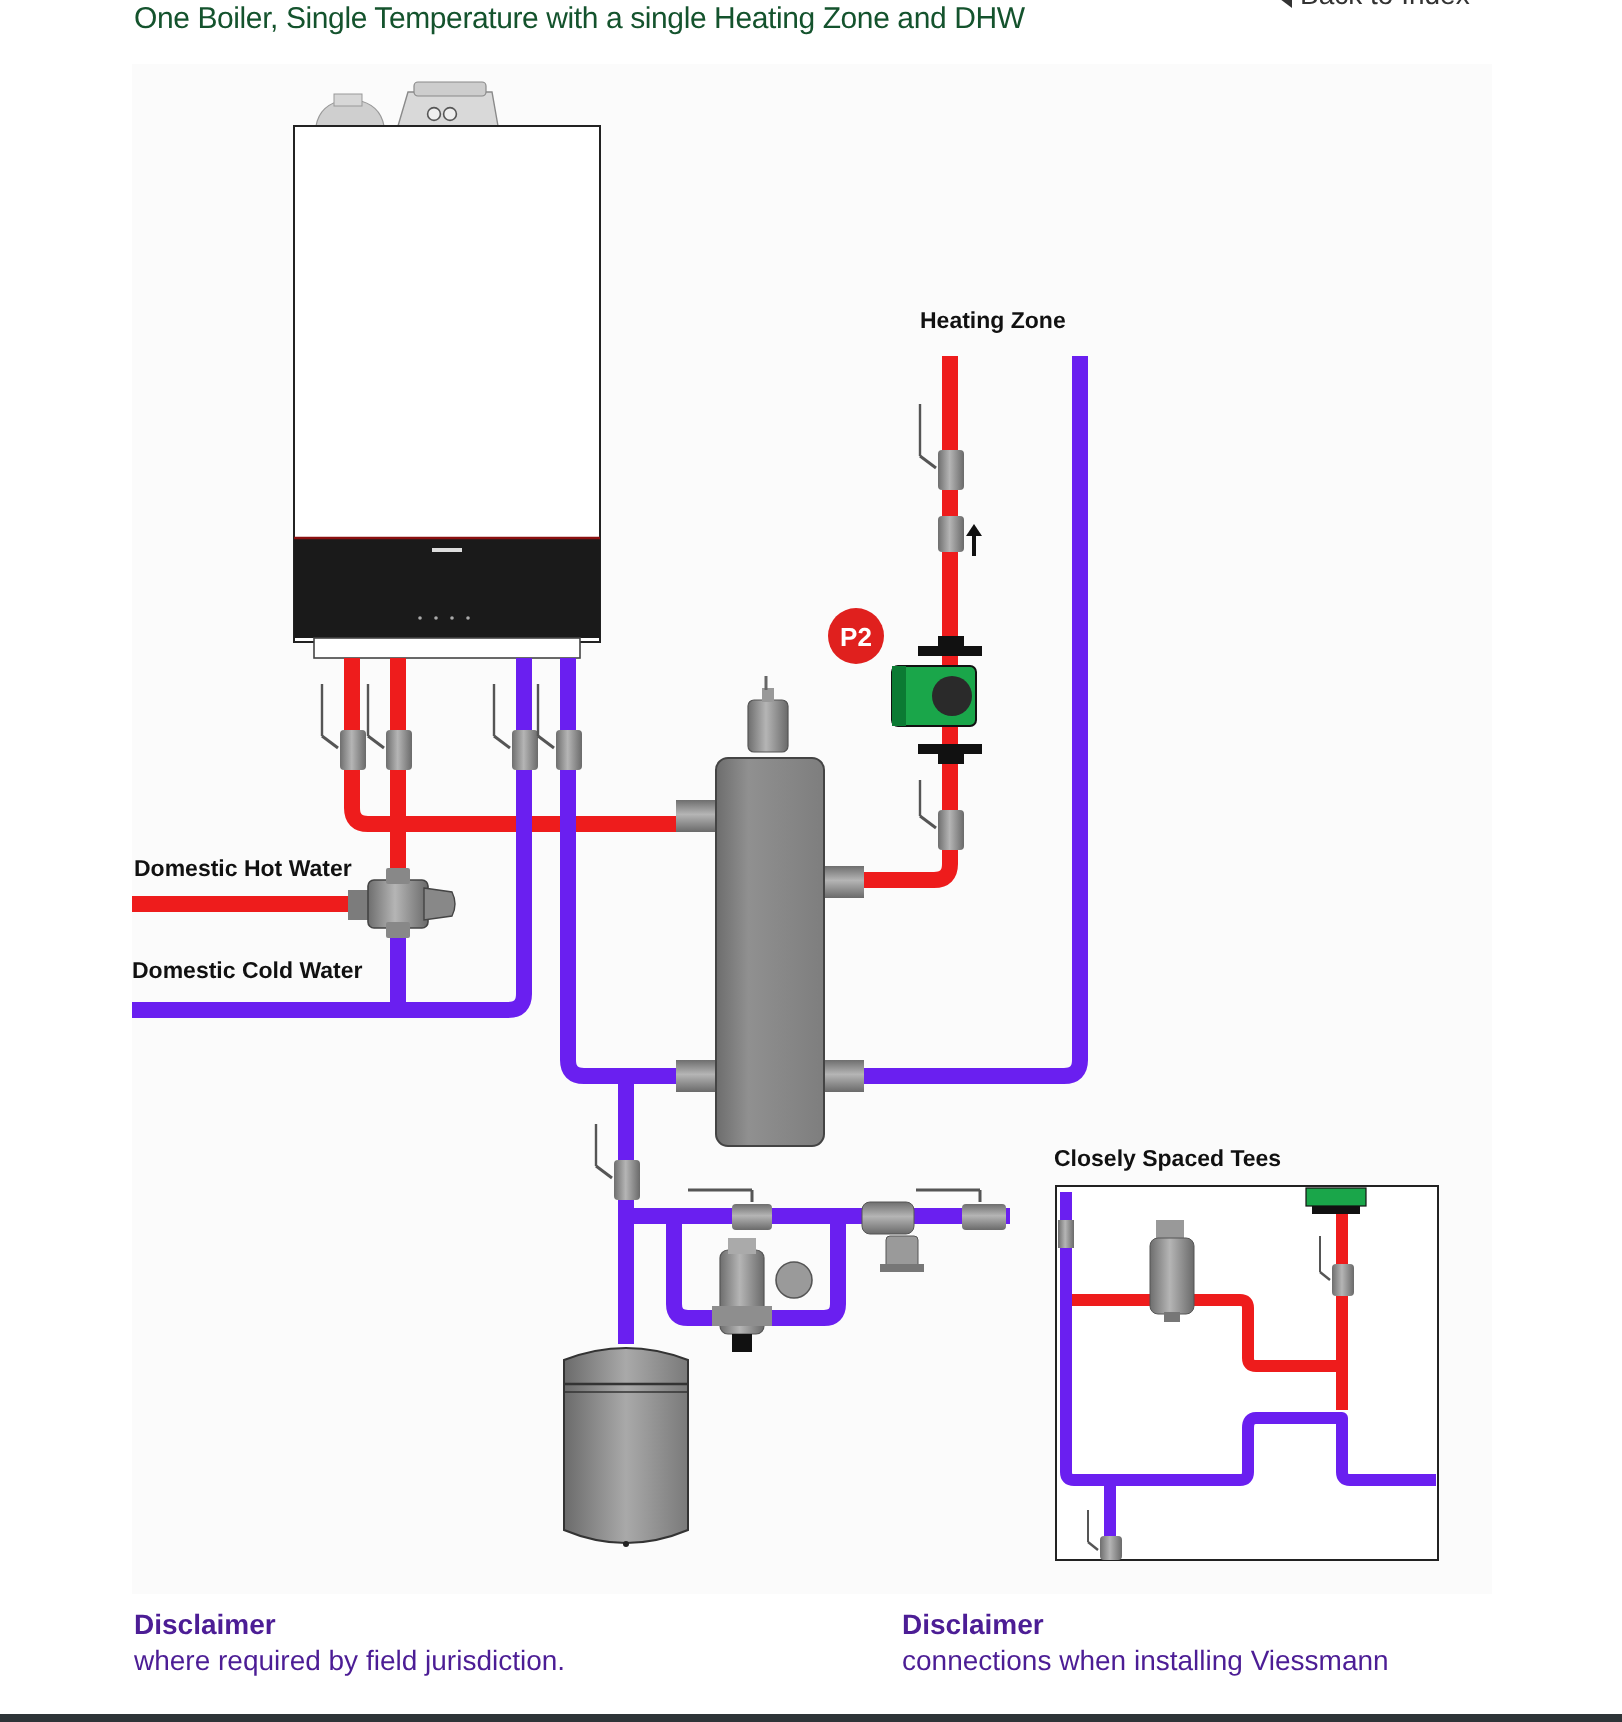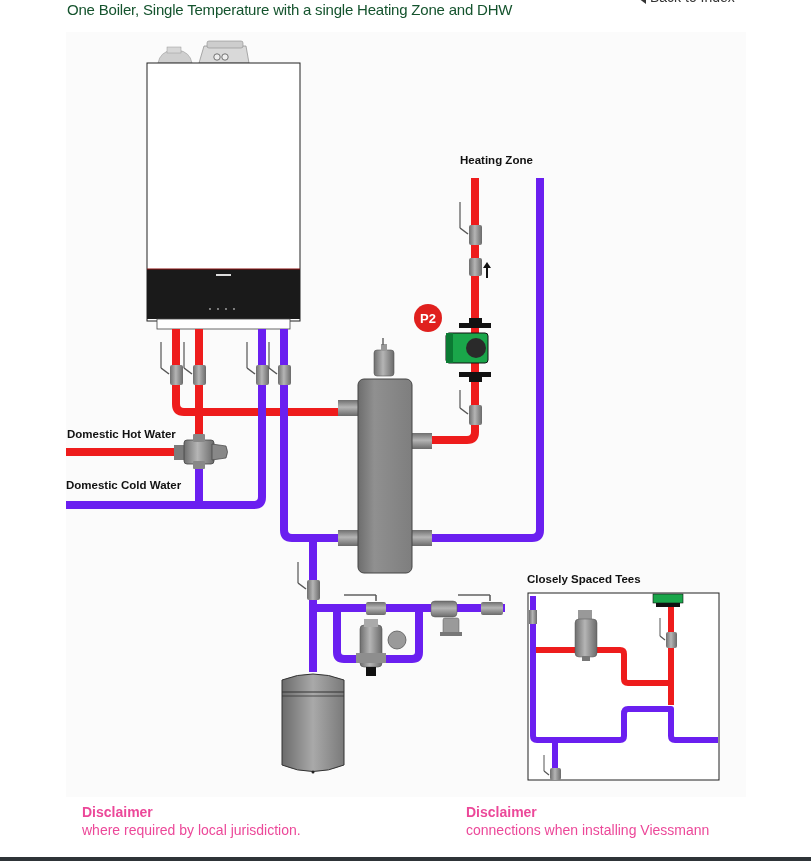--- a/index.html
+++ b/index.html
@@ -4,21 +4,21 @@
 <style>
   html, body { margin: 0; padding: 0; }
   body { width: 811px; height: 861px; background: #ffffff; position: relative; overflow: hidden;
          font-family: "Liberation Sans", sans-serif; color: #1a1a1a; }
   .subtitle { position: absolute; left: 67px; top: 1px; font-size: 15px; color: #14532d; letter-spacing: -0.2px; }
   .back-link { position: absolute; left: 638px; top: -11px; font-size: 14px; color: #333; text-decoration: none; }
   .back-link .arrow { display: inline-block; width: 0; height: 0; border-top: 6px solid transparent; border-bottom: 6px solid transparent;
                       border-right: 8px solid #333; margin-right: 4px; vertical-align: middle; }
   .diagram { position: absolute; left: 0; top: 0; }
   .lbl { font-family: "Liberation Sans", sans-serif; font-weight: bold; font-size: 11.5px; fill: #111; }
-  .disc { position: absolute; font-size: 14px; line-height: 18px; color: #ec4899; margin-left: 15px; }
+  .disc { position: absolute; font-size: 14px; line-height: 18px; color: #4c1d95; }
   .disc .h { font-weight: bold; }
   .disc-left { left: 67px; top: 803px; }
   .disc-right { left: 451px; top: 803px; }
   .bottom-bar { position: absolute; left: 0; top: 857px; width: 811px; height: 4px; background: #2e3438; }
 </style>
 </head>
 <body>
 
 <div class="subtitle">One Boiler, Single Temperature with a single Heating Zone and DHW</div>
 <a class="back-link"><span class="arrow"></span><span>Back to Index</span></a>
@@ -228,20 +228,20 @@
   </g>
 
   <text class="lbl" x="460" y="164">Heating Zone</text>
   <text class="lbl" x="67" y="438">Domestic Hot Water</text>
   <text class="lbl" x="66" y="489">Domestic Cold Water</text>
   <text class="lbl" x="527" y="583">Closely Spaced Tees</text>
 </svg>
 
 <div class="disc disc-left">
   <div class="h">Disclaimer</div>
-  <div>where required by local jurisdiction.</div>
+  <div>where required by field jurisdiction.</div>
 </div>
 <div class="disc disc-right">
   <div class="h">Disclaimer</div>
   <div>connections when installing Viessmann</div>
 </div>
 
 <div class="bottom-bar"></div>
 
 </body></html>

